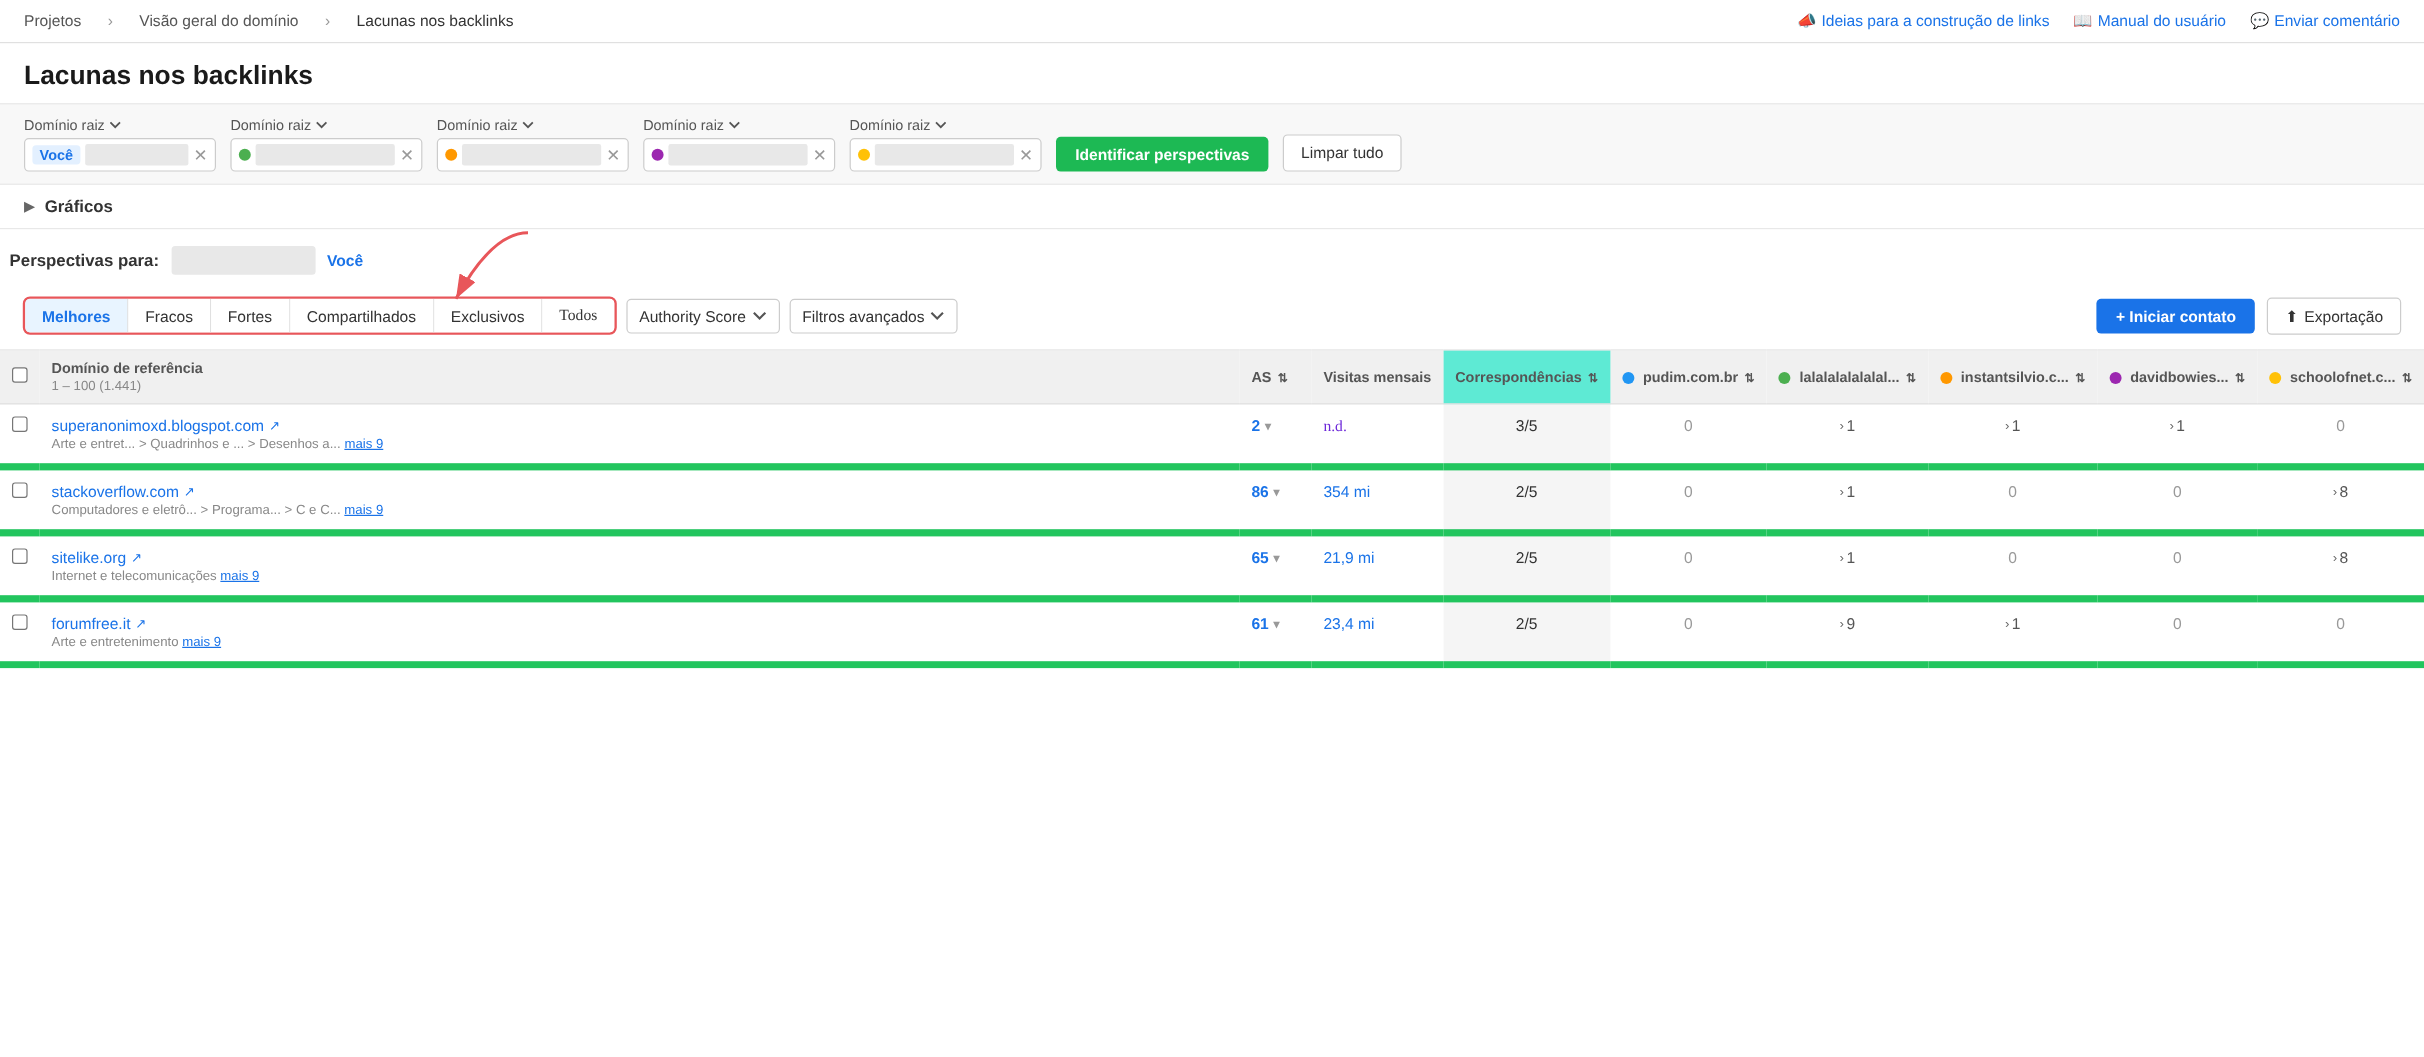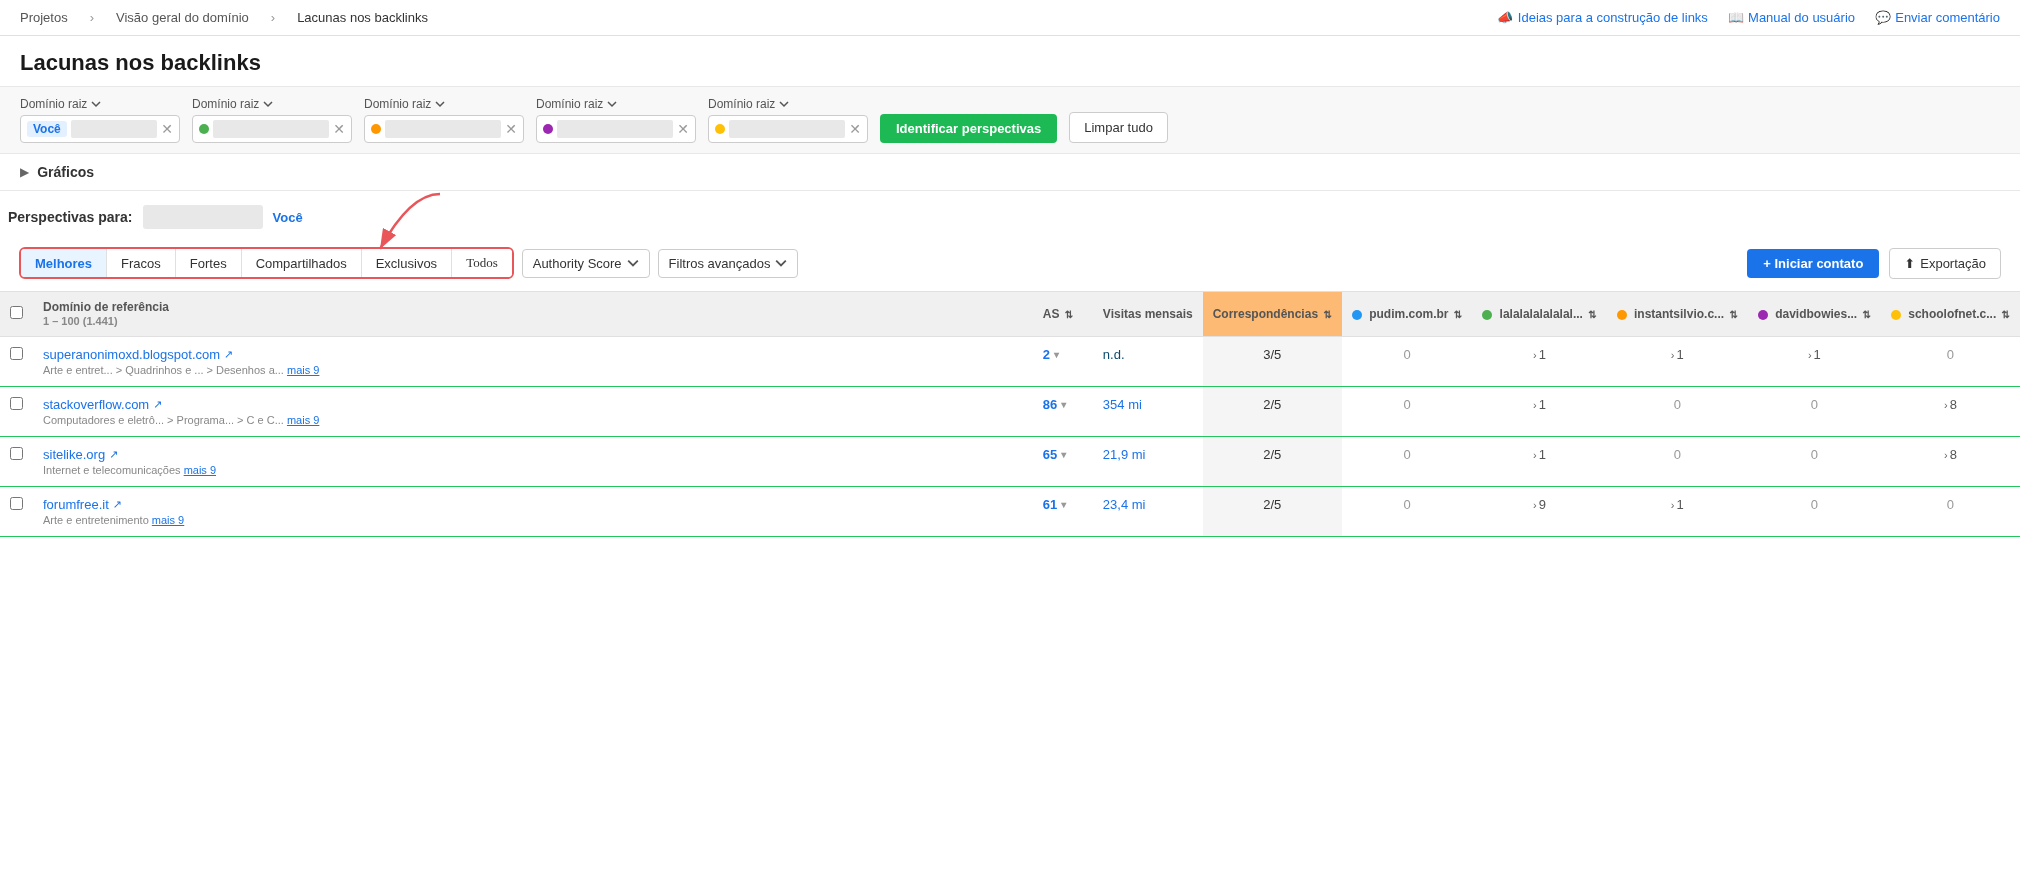--- a/index.html
+++ b/index.html
@@ -99,39 +99,39 @@
     
     .table-wrap { overflow-x: auto; }
     table { width: 100%; border-collapse: collapse; font-size: 13px; }
     thead tr { background: #f0f0f0; border-top: 1px solid #e0e0e0; border-bottom: 1px solid #e0e0e0; }
     thead th {
       padding: 8px 10px; text-align: left; font-weight: 600; color: #555;
       font-size: 12px; white-space: nowrap;
     }
     thead th.sortable { cursor: pointer; }
     thead th .sort-icon { font-size: 10px; margin-left: 2px; }
-    thead th.highlight { background: #fdba74; }
-    tbody tr { border-bottom: 1px solid #22c55e; }
+    thead th.highlight { background: #5eead4; }
+    tbody tr { border-bottom: 6px solid #22c55e; }
     tbody td { padding: 10px 10px; vertical-align: top; }
     .checkbox-col { width: 30px; }
     .domain-col { min-width: 280px; }
     .as-col { width: 60px; text-align: left; }
     .visits-col { width: 100px; }
     .corr-col { width: 90px; text-align: center; background: #f5f5f5; }
     .site-col { width: 110px; text-align: center; }
 
     .domain-link { color: #1a73e8; text-decoration: none; display: flex; align-items: center; gap: 4px; }
     .domain-cat { font-size: 11px; color: #888; margin-top: 2px; }
     .domain-cat .mais { color: #1a73e8; text-decoration: underline; cursor: pointer; }
 
     .as-value { display: flex; align-items: center; gap: 4px; color: #1a73e8; font-weight: 600; }
     .as-arrow { font-size: 10px; color: #999; }
 
     .visits-value { color: #1a73e8; }
-    .visits-nd { color: #0c4a6e; }
+    .visits-nd { color: #6d28d9; font-family: Liberation Serif, serif; }
 
     .corr-value { color: #333; font-weight: 500; text-align: center; }
     .zero-val { color: #999; text-align: center; }
     .arrow-val { display: flex; align-items: center; justify-content: center; gap: 2px; color: #555; }
     .arrow-right { color: #666; font-size: 11px; }
 
     .col-dot { display: inline-block; width: 10px; height: 10px; border-radius: 50%; margin-right: 4px; vertical-align: middle; }
 
     .more-link { color: #1a73e8; font-size: 11px; text-decoration: underline; cursor: pointer; }
     .pink-arrow-svg {
@@ -302,21 +302,21 @@
 <div class="table-wrap">
   <table>
     <thead>
       <tr>
         <th class="checkbox-col">
           <input type="checkbox" style="">
         </th>
         <th class="domain-col">
           <div>
             <span>Domínio de referência</span><br>
-            <span style="font-weight:700;color:#888;font-size:11px;">1 – 100 (1.441)</span>
+            <span style="font-weight:400;color:#888;font-size:11px;">1 – 100 (1.441)</span>
           </div>
         </th>
         <th class="as-col sortable">
           <span>AS</span>
           <span class="sort-icon">⇅</span>
         </th>
         <th class="visits-col">
           <span>Visitas mensais</span>
         </th>
         <th class="corr-col highlight sortable">

